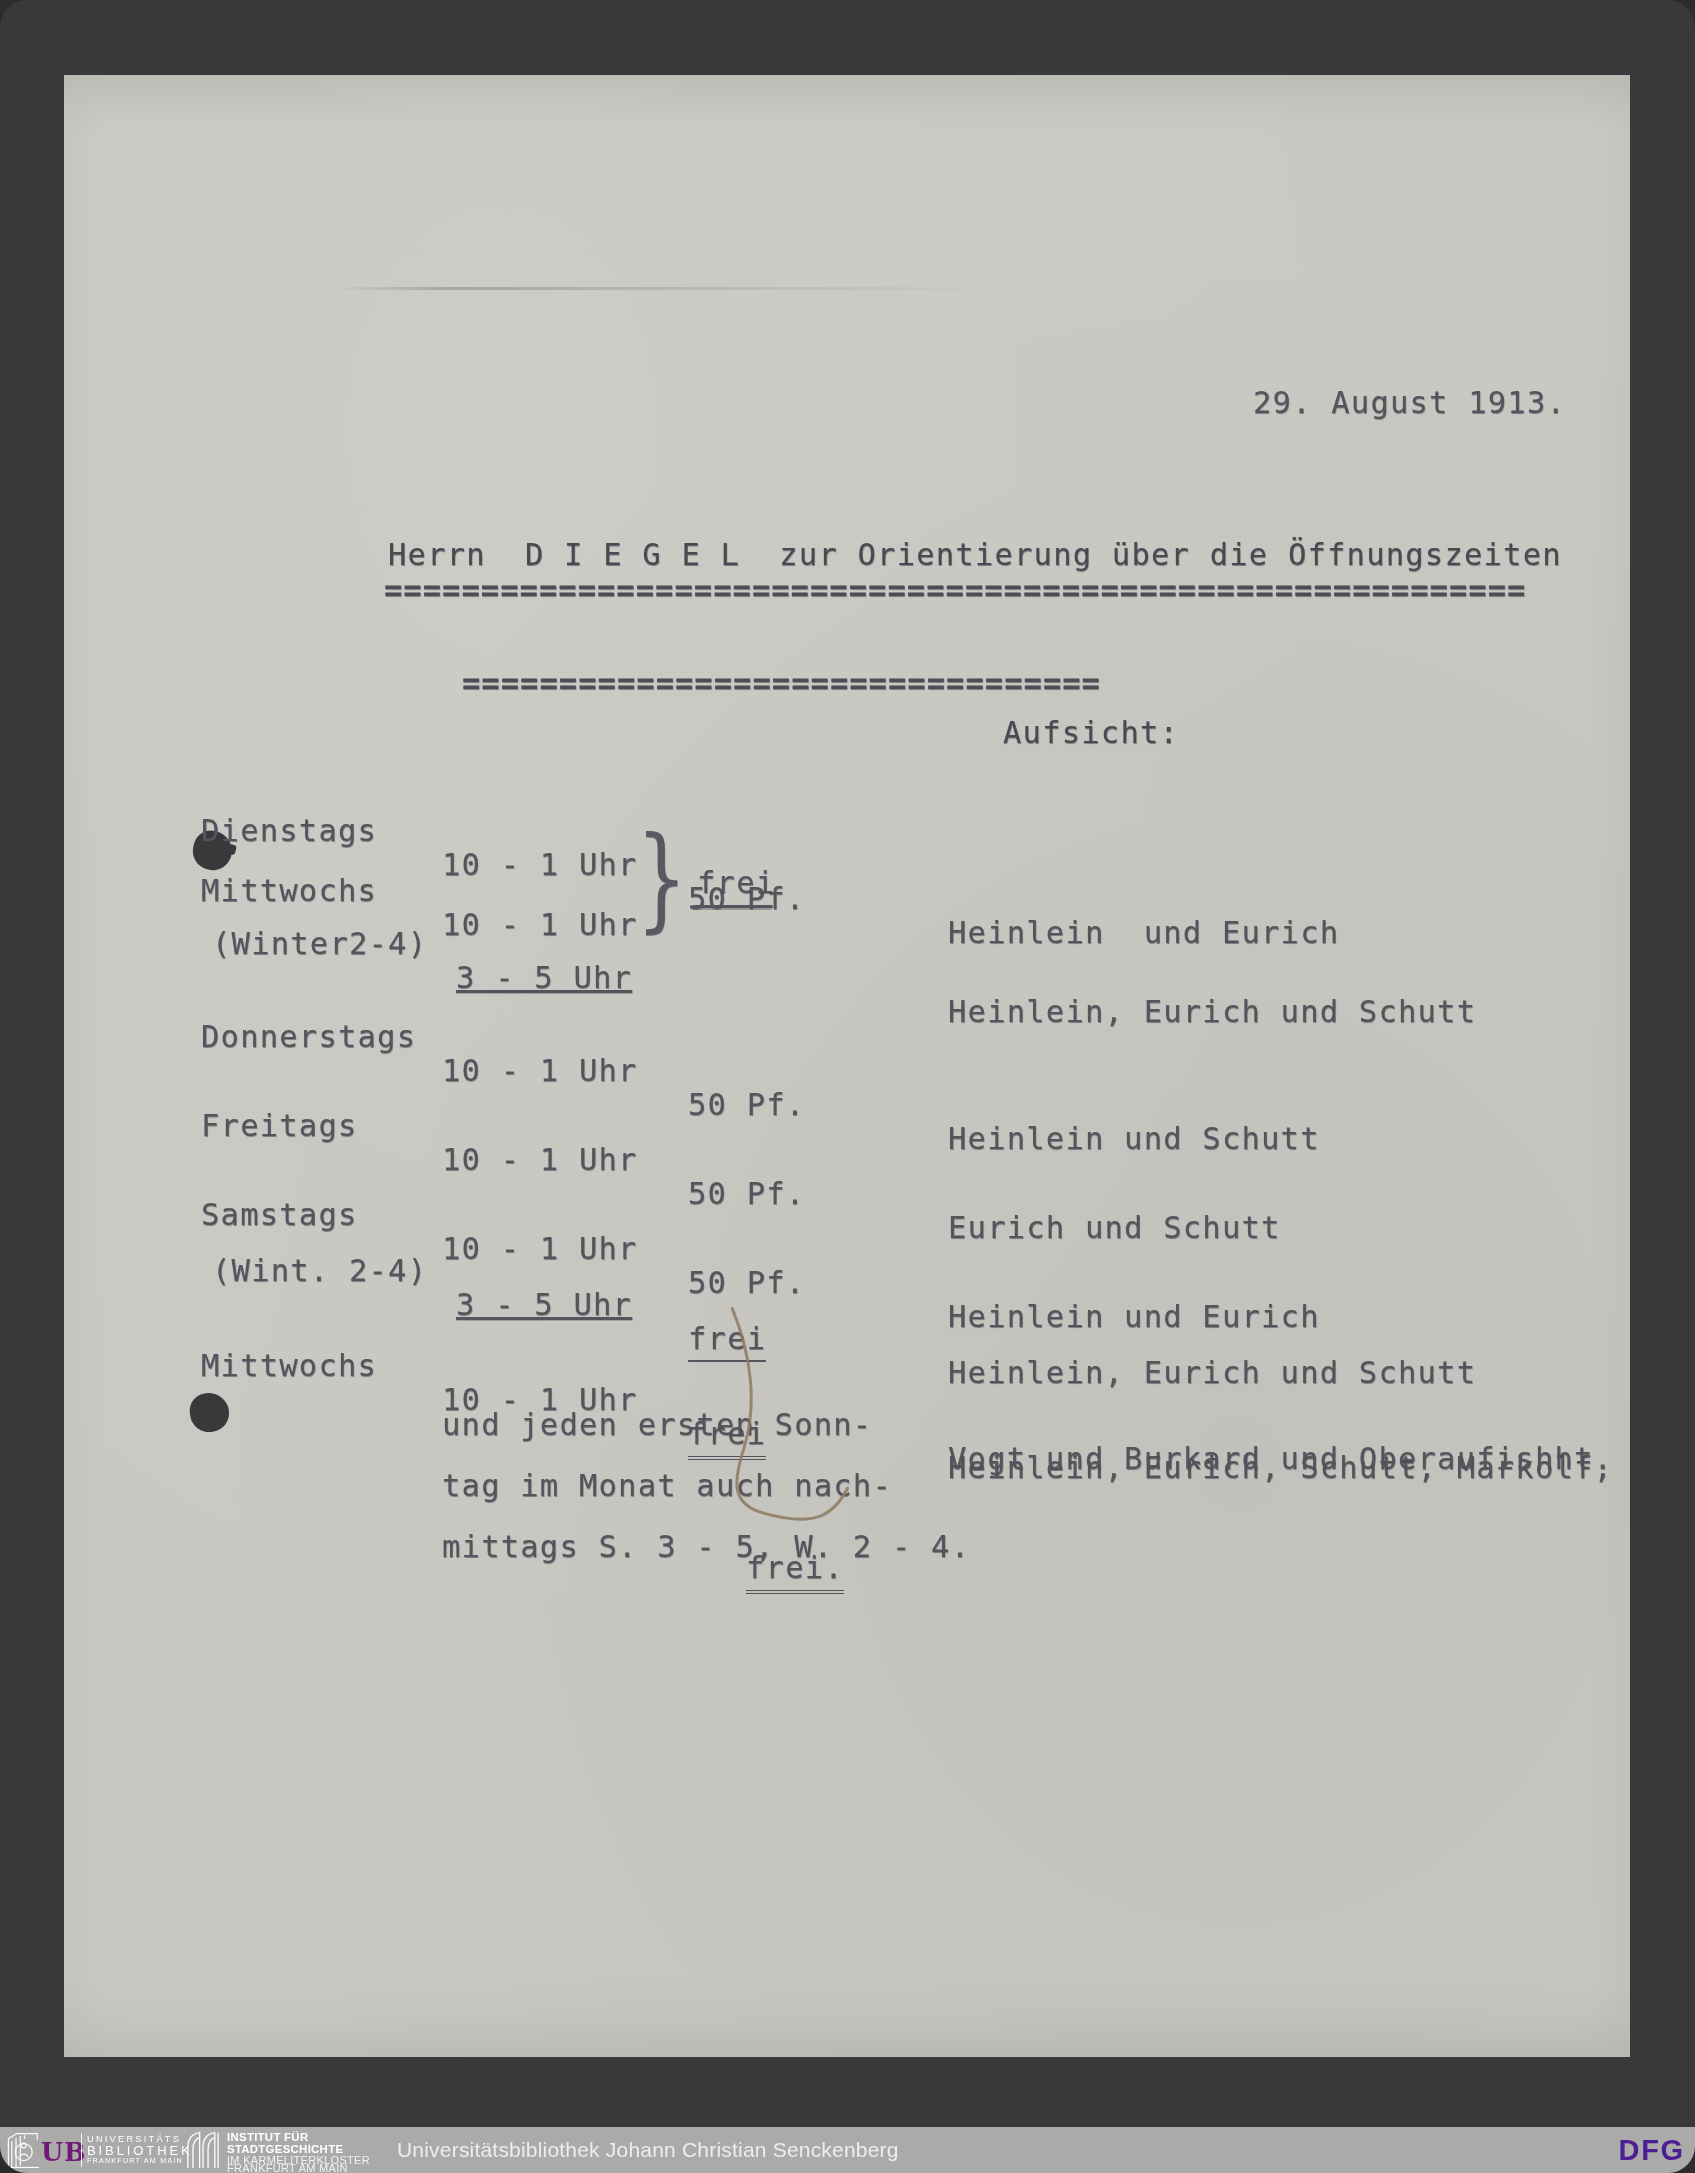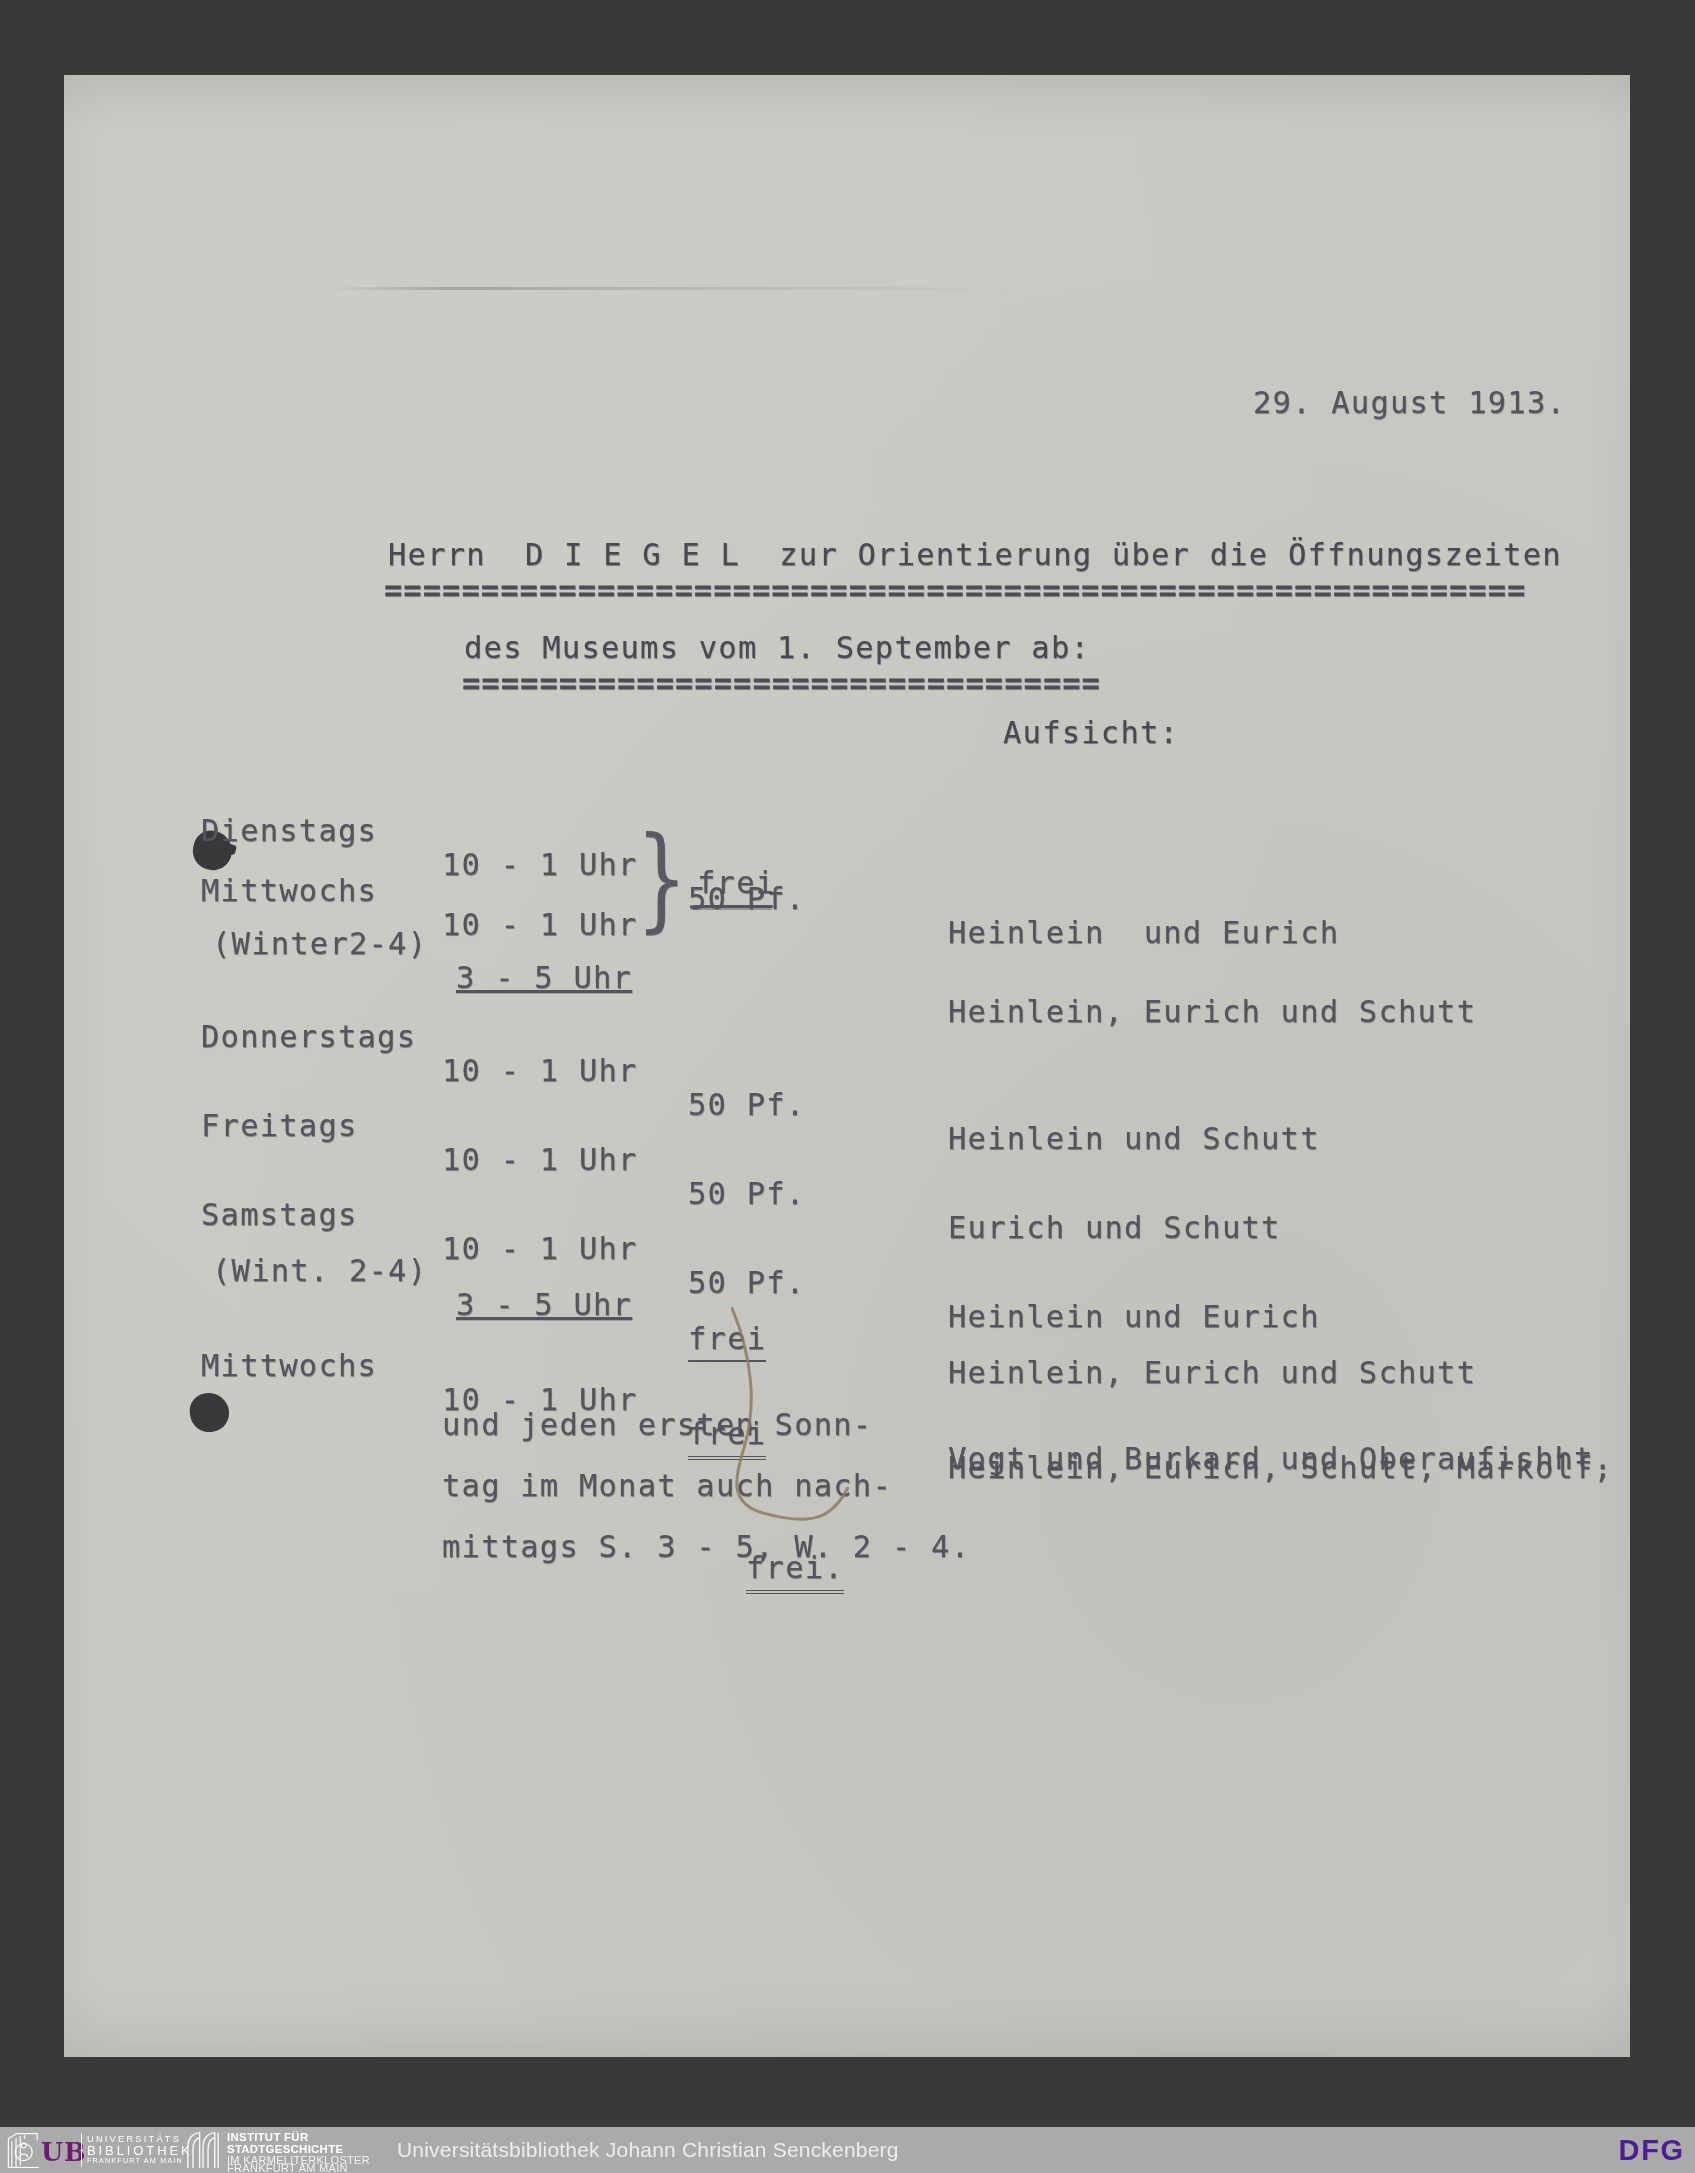--- a/index.html
+++ b/index.html
@@ -1,17 +1,17 @@
 <!DOCTYPE html>
 <html style="font-size:13.6px"><head>
 <meta charset="utf-8">
 <style>
   html,body{margin:0;padding:0;background:#2c2c2e;}
   .stage{position:relative;width:1695px;height:2173px;background:#39393b;overflow:hidden;
-         font-family:"Liberation Sans",sans-serif;}
+         font-family:"Liberation Sans",sans-serif;border-radius:27px;}
   
   .paper{position:absolute;left:64px;top:75px;width:1566px;height:1982px;
          background:#c9c8c2;
          background-image:
            radial-gradient(ellipse at 28% 18%, rgba(255,255,255,0.06), transparent 60%),
            radial-gradient(ellipse at 75% 70%, rgba(0,0,0,0.035), transparent 65%),
            linear-gradient(180deg, rgba(0,0,0,0.045) 0%, rgba(0,0,0,0) 3%, rgba(0,0,0,0) 96%, rgba(0,0,0,0.04) 100%);
          box-shadow: inset 0 0 51px rgba(0,0,0,0.05);}
   .crease{position:absolute;left:267px;top:212px;width:678px;height:2.5px;border-radius:1.7px;
           background:linear-gradient(90deg, transparent 0%, rgba(105,103,96,0.38) 18%,
@@ -70,21 +70,20 @@
     <div class="crease"></div>
     <div class="hole hole-1"></div>
     <div class="hole hole-2"></div>
   </div>
 
   <div class="tw" style="left:1253px;top:386px;">29. August 1913.</div>
 
   <div class="tw dark" style="left:388px;top:538px;">Herrn  D I E G E L  zur Orientierung über die Öffnungszeiten</div>
   <div class="tw rule" style="left:384px;top:573px;">===========================================================</div>
 
-  <div class="tw dark" style="left:464px;top:631px;">des Museums vom 1. September ab:</div>
   <div class="tw rule" style="left:462px;top:666px;">=================================</div>
 
   <div class="tw dark" style="left:1003px;top:716px;">Aufsicht:</div>
 
   <div class="row tw" style="top:780px;text-align:right;">
     <span class="cell c-day">Dienstags</span>
     <span class="cell c-time">10 - 1 Uhr</span>
     <span class="cell c-price">50 Pf.</span>
     <span class="cell c-sup">Heinlein  und Eurich</span>
   </div>

